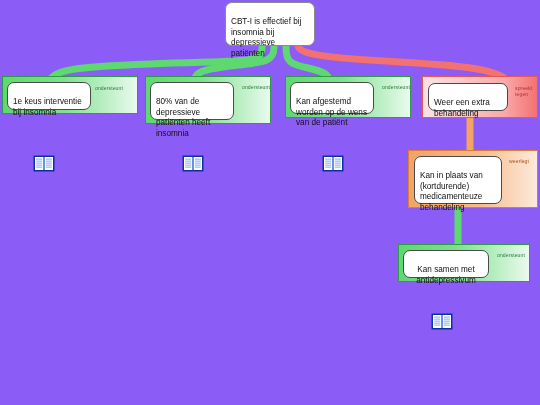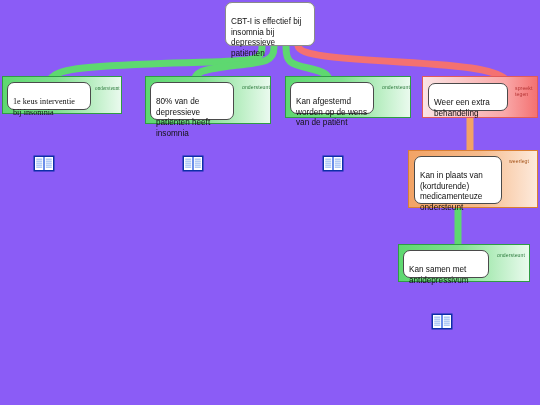--- a/index.html
+++ b/index.html
@@ -53,21 +53,21 @@
 
     <path d="M458,208 L458,244" fill="none" stroke="#5ed870" stroke-width="7" stroke-linecap="butt"></path>
   </svg>
 
   <div class="panel white" style="left:225px;top:2px;width:90px;height:44px;border-radius:7px;">
     <div class="card plain" style="left:-1px;top:-1px;width:90px;height:44px;border:1px solid #8a8a8a;">
       <span>CBT-I is effectief bij insomnia bij depressieve patiënten</span>
     </div>
   </div>
 
-  <div class="panel green" style="left:2px;top:76px;width:120px;height:38px;font-family:Liberation Serif, serif;">
+  <div class="panel green" style="left:2px;top:76px;width:136px;height:38px;">
     <div class="card" style="left:4px;top:5px;width:84px;height:28px;">
       <span>1e keus interventie bij insomnia</span>
     </div>
     <div class="tag g" style="left:92px;top:8px;width:27px;">ondersteunt</div>
   </div>
 
   <div class="panel green" style="left:145px;top:76px;width:126px;height:48px;">
     <div class="card" style="left:4px;top:5px;width:84px;height:38px;">
       <span>80% van de depressieve patiënten heeft insomnia</span>
     </div>
@@ -83,27 +83,27 @@
 
   <div class="panel red" style="left:422px;top:76px;width:116px;height:42px;">
     <div class="card" style="left:5px;top:6px;width:80px;height:28px;">
       <span>Weer een extra behandeling</span>
     </div>
     <div class="tag r" style="left:92px;top:8px;width:23px;">spreekt tegen</div>
   </div>
 
   <div class="panel orange" style="left:408px;top:150px;width:130px;height:58px;">
     <div class="card" style="left:5px;top:5px;width:88px;height:48px;">
-      <span>Kan in plaats van (kortdurende) medicamenteuze ondersteunt</span>
+      <span>Kan in plaats van (kortdurende) medicamenteuze behandeling</span>
     </div>
     <div class="tag o" style="left:100px;top:7px;width:28px;">weerlegt</div>
   </div>
 
   <div class="panel green" style="left:398px;top:244px;width:132px;height:38px;">
-    <div class="card" style="left:4px;top:5px;width:86px;height:28px;">
+    <div class="card" style="left:4px;top:5px;width:86px;height:28px;text-align:center;">
       <span>Kan samen met antidepressivum</span>
     </div>
     <div class="tag g" style="left:98px;top:7px;width:30px;">ondersteunt</div>
   </div>
 
   <div class="bookicon" style="left:33px;top:155px;">
     <svg viewBox="0 0 22 17">
       <rect x="0.5" y="0.5" width="21" height="16" fill="#0d2fa8"></rect>
       <rect x="2" y="2" width="18" height="13" fill="#ffffff"></rect>
       <rect x="10.3" y="2" width="1.4" height="13" fill="#2b5fe0"></rect>

